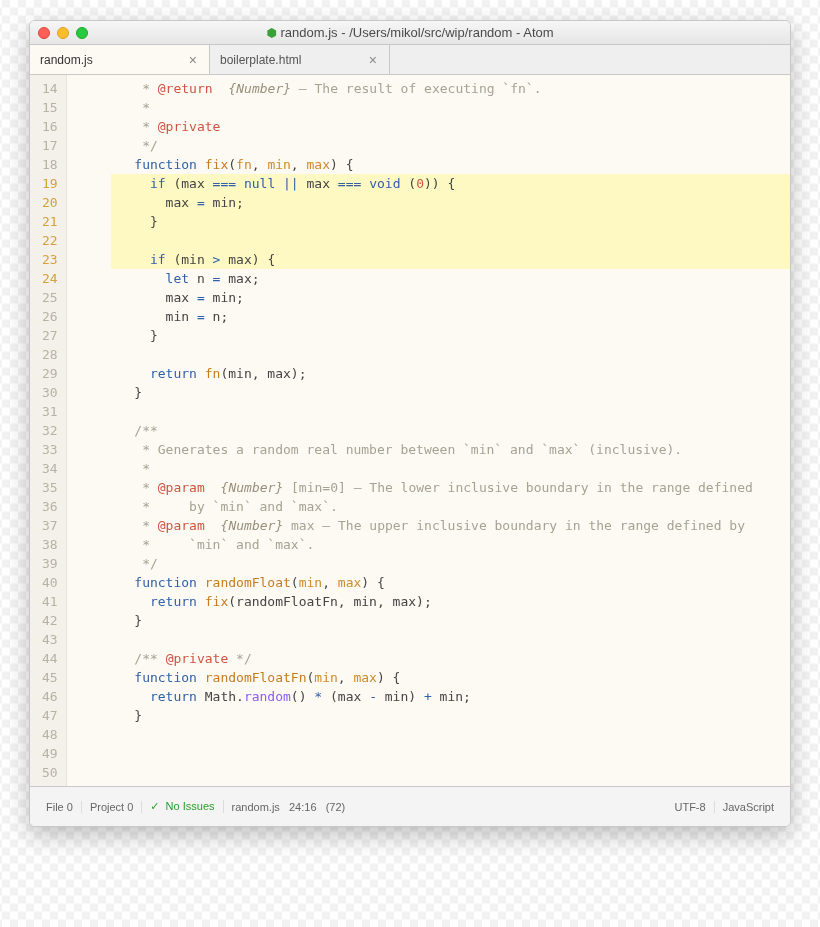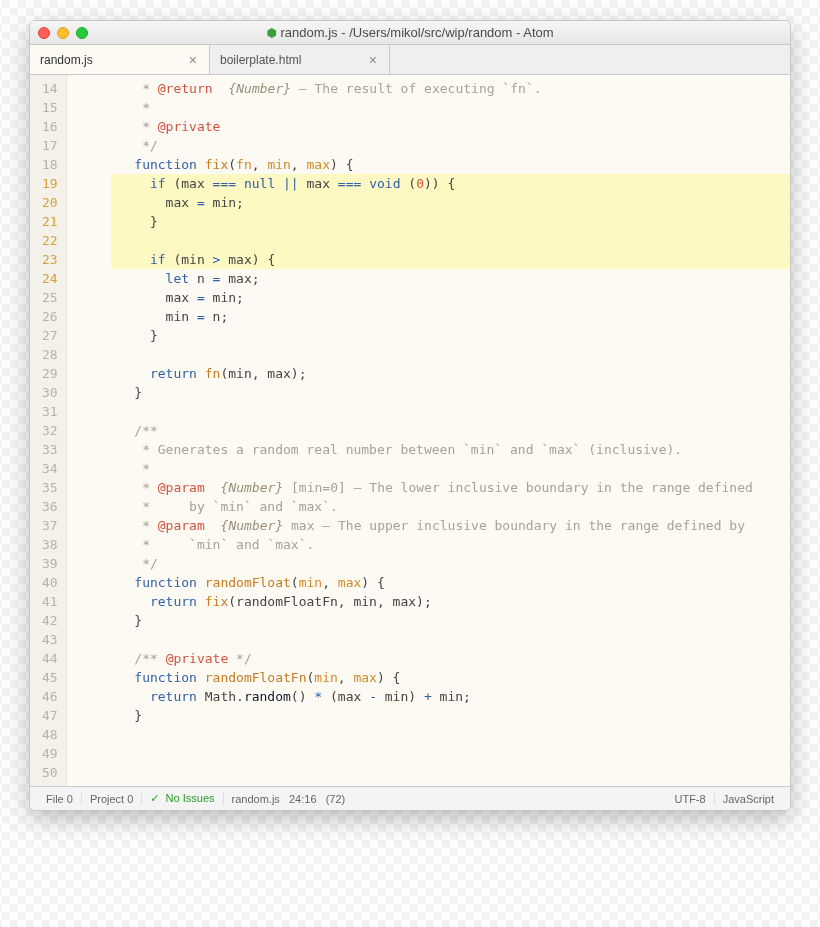--- a/index.html
+++ b/index.html
@@ -74,23 +74,23 @@
   .c-comment { color:#a8a295; }
   .c-tag { color:#cf5340; font-weight:500; }
   .c-type { color:#998f7a; font-style:italic;margin-left:8px; }
   .c-kw { color:#3060a8; }
   .c-fn { color:#c77b1f; }
   .c-param { color:#d08a2a; }
   .c-op { color:#3060a8; }
   .c-null { color:#3060a8; }
   .c-num { color:#cf5340; }
   .c-ident { color:#444; }
-  .c-prop { color:#0f172a; }
+  .c-prop { color:#8b5cf6; }
   .statusbar {
-    height:24px; background:#f4f4f4; border-top:1px solid #c8c8c8;
+    height:40px; background:#f4f4f4; border-top:1px solid #c8c8c8;
     display:flex; align-items:center; font-size:11px; color:#666;
     padding:0 8px;
   }
   .sb-item { padding:0 8px; border-right:1px solid #ddd; white-space:nowrap; }
   .sb-item:last-child { border-right:none; }
   .sb-issues { color:#2a9d2a; }
   .sb-check { color:#2a9d2a; margin-right:3px; }
   .sb-spacer { flex:1; }
 </style>
 </head>

